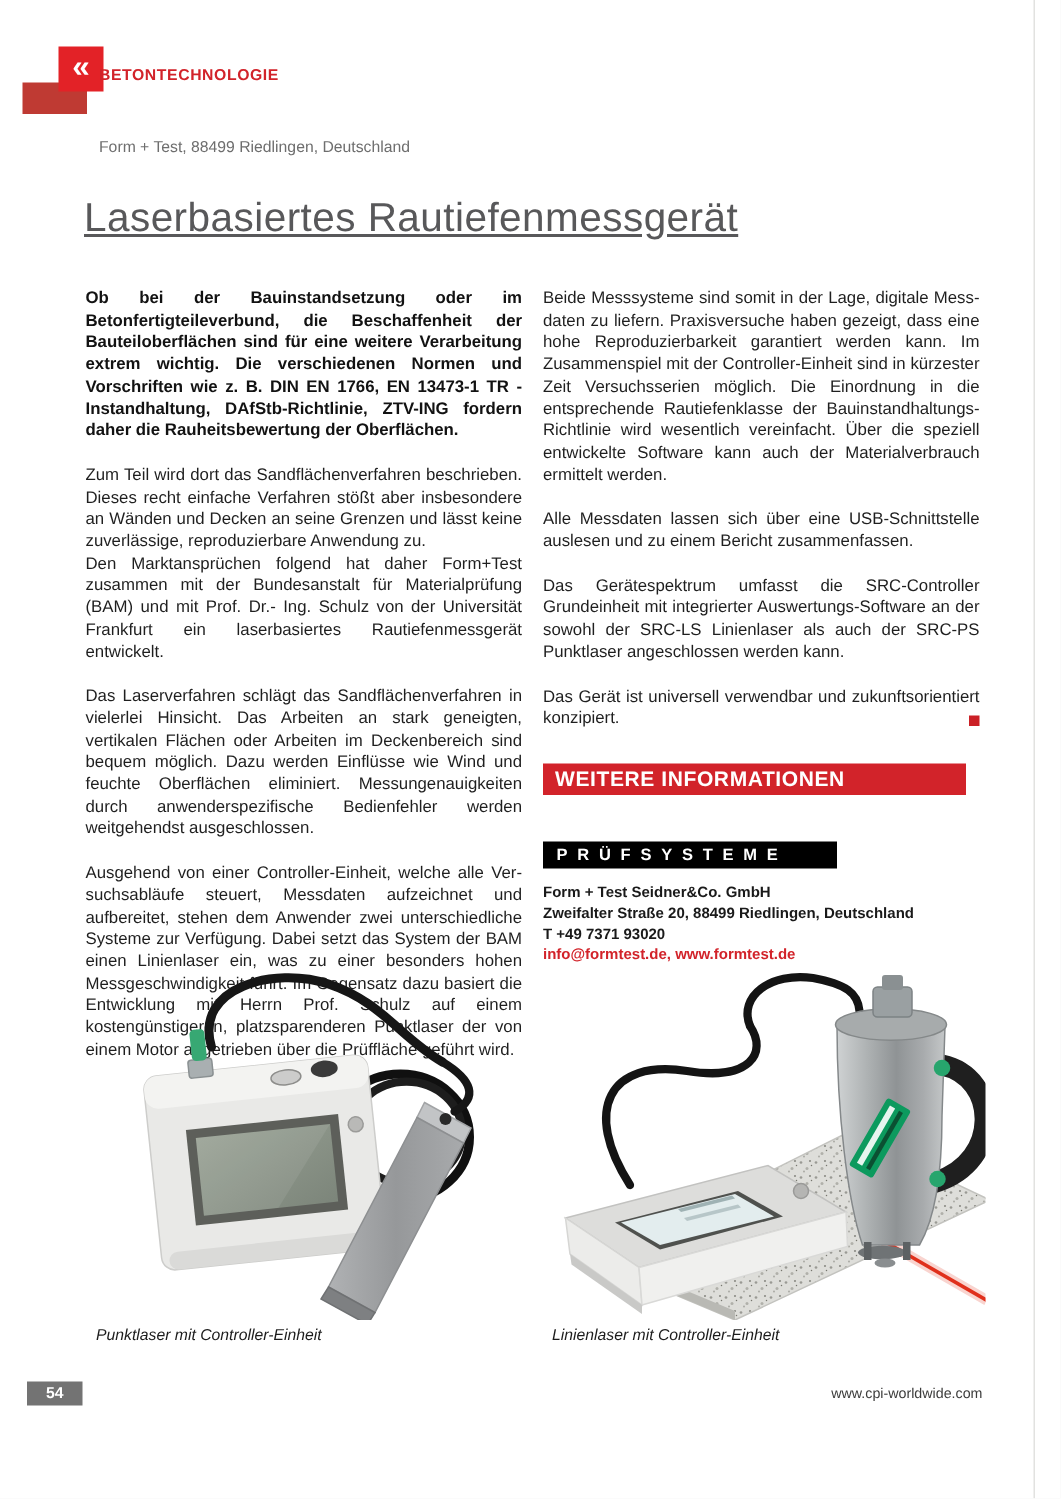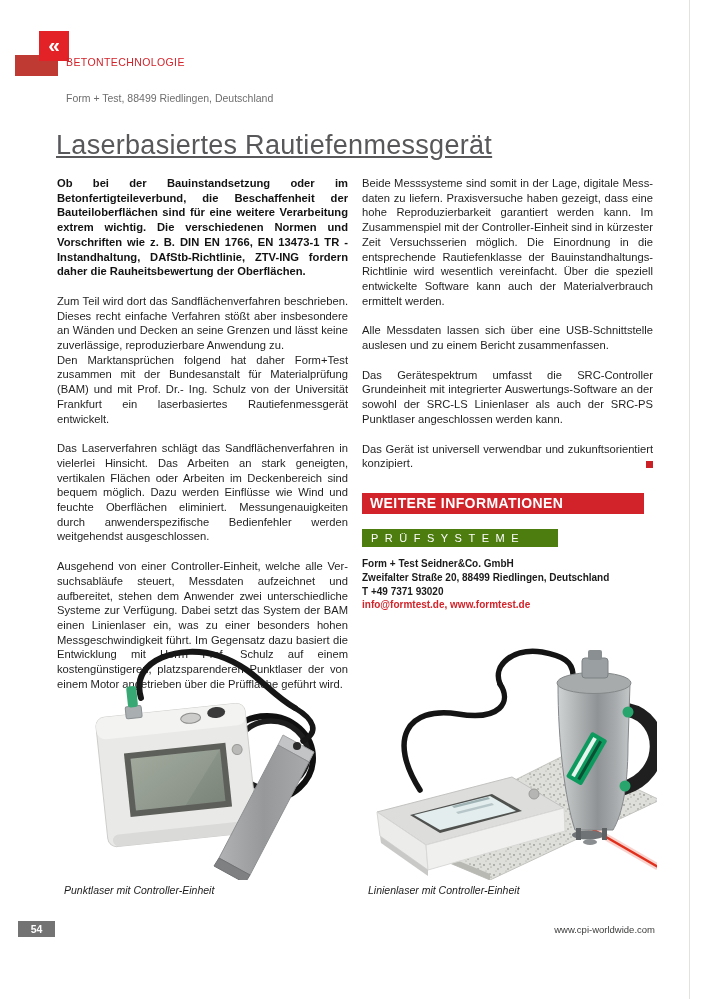--- a/index.html
+++ b/index.html
@@ -5,45 +5,45 @@
   html,body{margin:0;padding:0;}
   body{width:707px;height:999px;background:#f6f6f6;font-family:"Liberation Sans",sans-serif;}
   .page{position:relative;width:707px;height:999px;background:#ffffff;overflow:hidden;}
   .edge-line{position:absolute;left:689px;top:0;width:1px;height:999px;background:#e2e2e0;}
 
   
   .badge-back{position:absolute;left:15px;top:55px;width:43px;height:21px;background:#bf3a33;}
   .badge{position:absolute;left:39px;top:31px;width:30px;height:30px;background:#e32227;
          display:flex;align-items:center;justify-content:center;}
   .badge span{color:#ffffff;font-weight:bold;font-size:21px;line-height:1;margin-top:-3px;}
-  .section-label{position:absolute;left:66px;top:56px;color:#d2232a;font-weight:normal;
+  .section-label{position:absolute;left:66px;top:44px;color:#d2232a;font-weight:bold;
          font-size:10.5px;letter-spacing:0.4px;}
   .source-line{position:absolute;left:66px;top:92px;color:#6e6e6e;font-size:10.5px;}
   .title{position:absolute;left:56px;top:130px;margin:0;font-size:27px;font-weight:400;
          color:#58585a;letter-spacing:0.3px;text-decoration:underline;}
 
   
-  .cols{position:absolute;left:57px;top:176px;width:596px;display:flex;gap:14px;}
+  .cols{position:absolute;left:57px;top:192px;width:596px;display:flex;gap:14px;}
   .col{width:291px;font-size:11.2px;line-height:14.7px;color:#1f1f1f;text-align:justify;
        hyphens:auto;-webkit-hyphens:auto;}
   .col p{margin:0 0 15px 0;}
   .col p.nogap{margin-bottom:0;}
   .lead{font-weight:bold;color:#121212;}
   .endp{position:relative;}
   .endmark{position:absolute;right:0;bottom:3px;width:7px;height:7px;background:#cb2026;}
 
   
   .banner{margin-top:22px;width:266px;background:#d2232a;color:#ffffff;font-weight:bold;
           font-size:14px;letter-spacing:0.4px;padding:3px 8px;}
   .logo{display:inline-block;margin-top:14px;width:196px;}
   .brand{color:#0f9e60;font-weight:bold;font-size:30px;letter-spacing:-0.5px;line-height:1;
          white-space:nowrap;}
   .brand .reg{font-size:10px;vertical-align:top;letter-spacing:0;}
-  .tagline{box-sizing:border-box;width:100%;margin-top:1px;background:#4d7c0f;color:#ffffff;
-         font-weight:normal;font-size:11px;letter-spacing:6.5px;padding:2px 0 2px 9px;white-space:nowrap;}
+  .tagline{box-sizing:border-box;width:100%;margin-top:17px;background:#000000;color:#ffffff;
+         font-weight:bold;font-size:11px;letter-spacing:6.5px;padding:2px 0 2px 9px;white-space:nowrap;}
   .contact{margin-top:10px;font-size:10px;font-weight:bold;line-height:13.6px;color:#1a1a1a;
          text-align:left;}
   .contact .web{color:#d2232a;}
 
   
   .fig1{position:absolute;left:57px;top:640px;width:290px;height:240px;}
   .fig2{position:absolute;left:362px;top:622px;width:295px;height:258px;}
   .caption{position:absolute;top:884px;font-size:10.5px;font-style:italic;color:#1c1c1c;}
   .cap1{left:64px;}
   .cap2{left:368px;}

